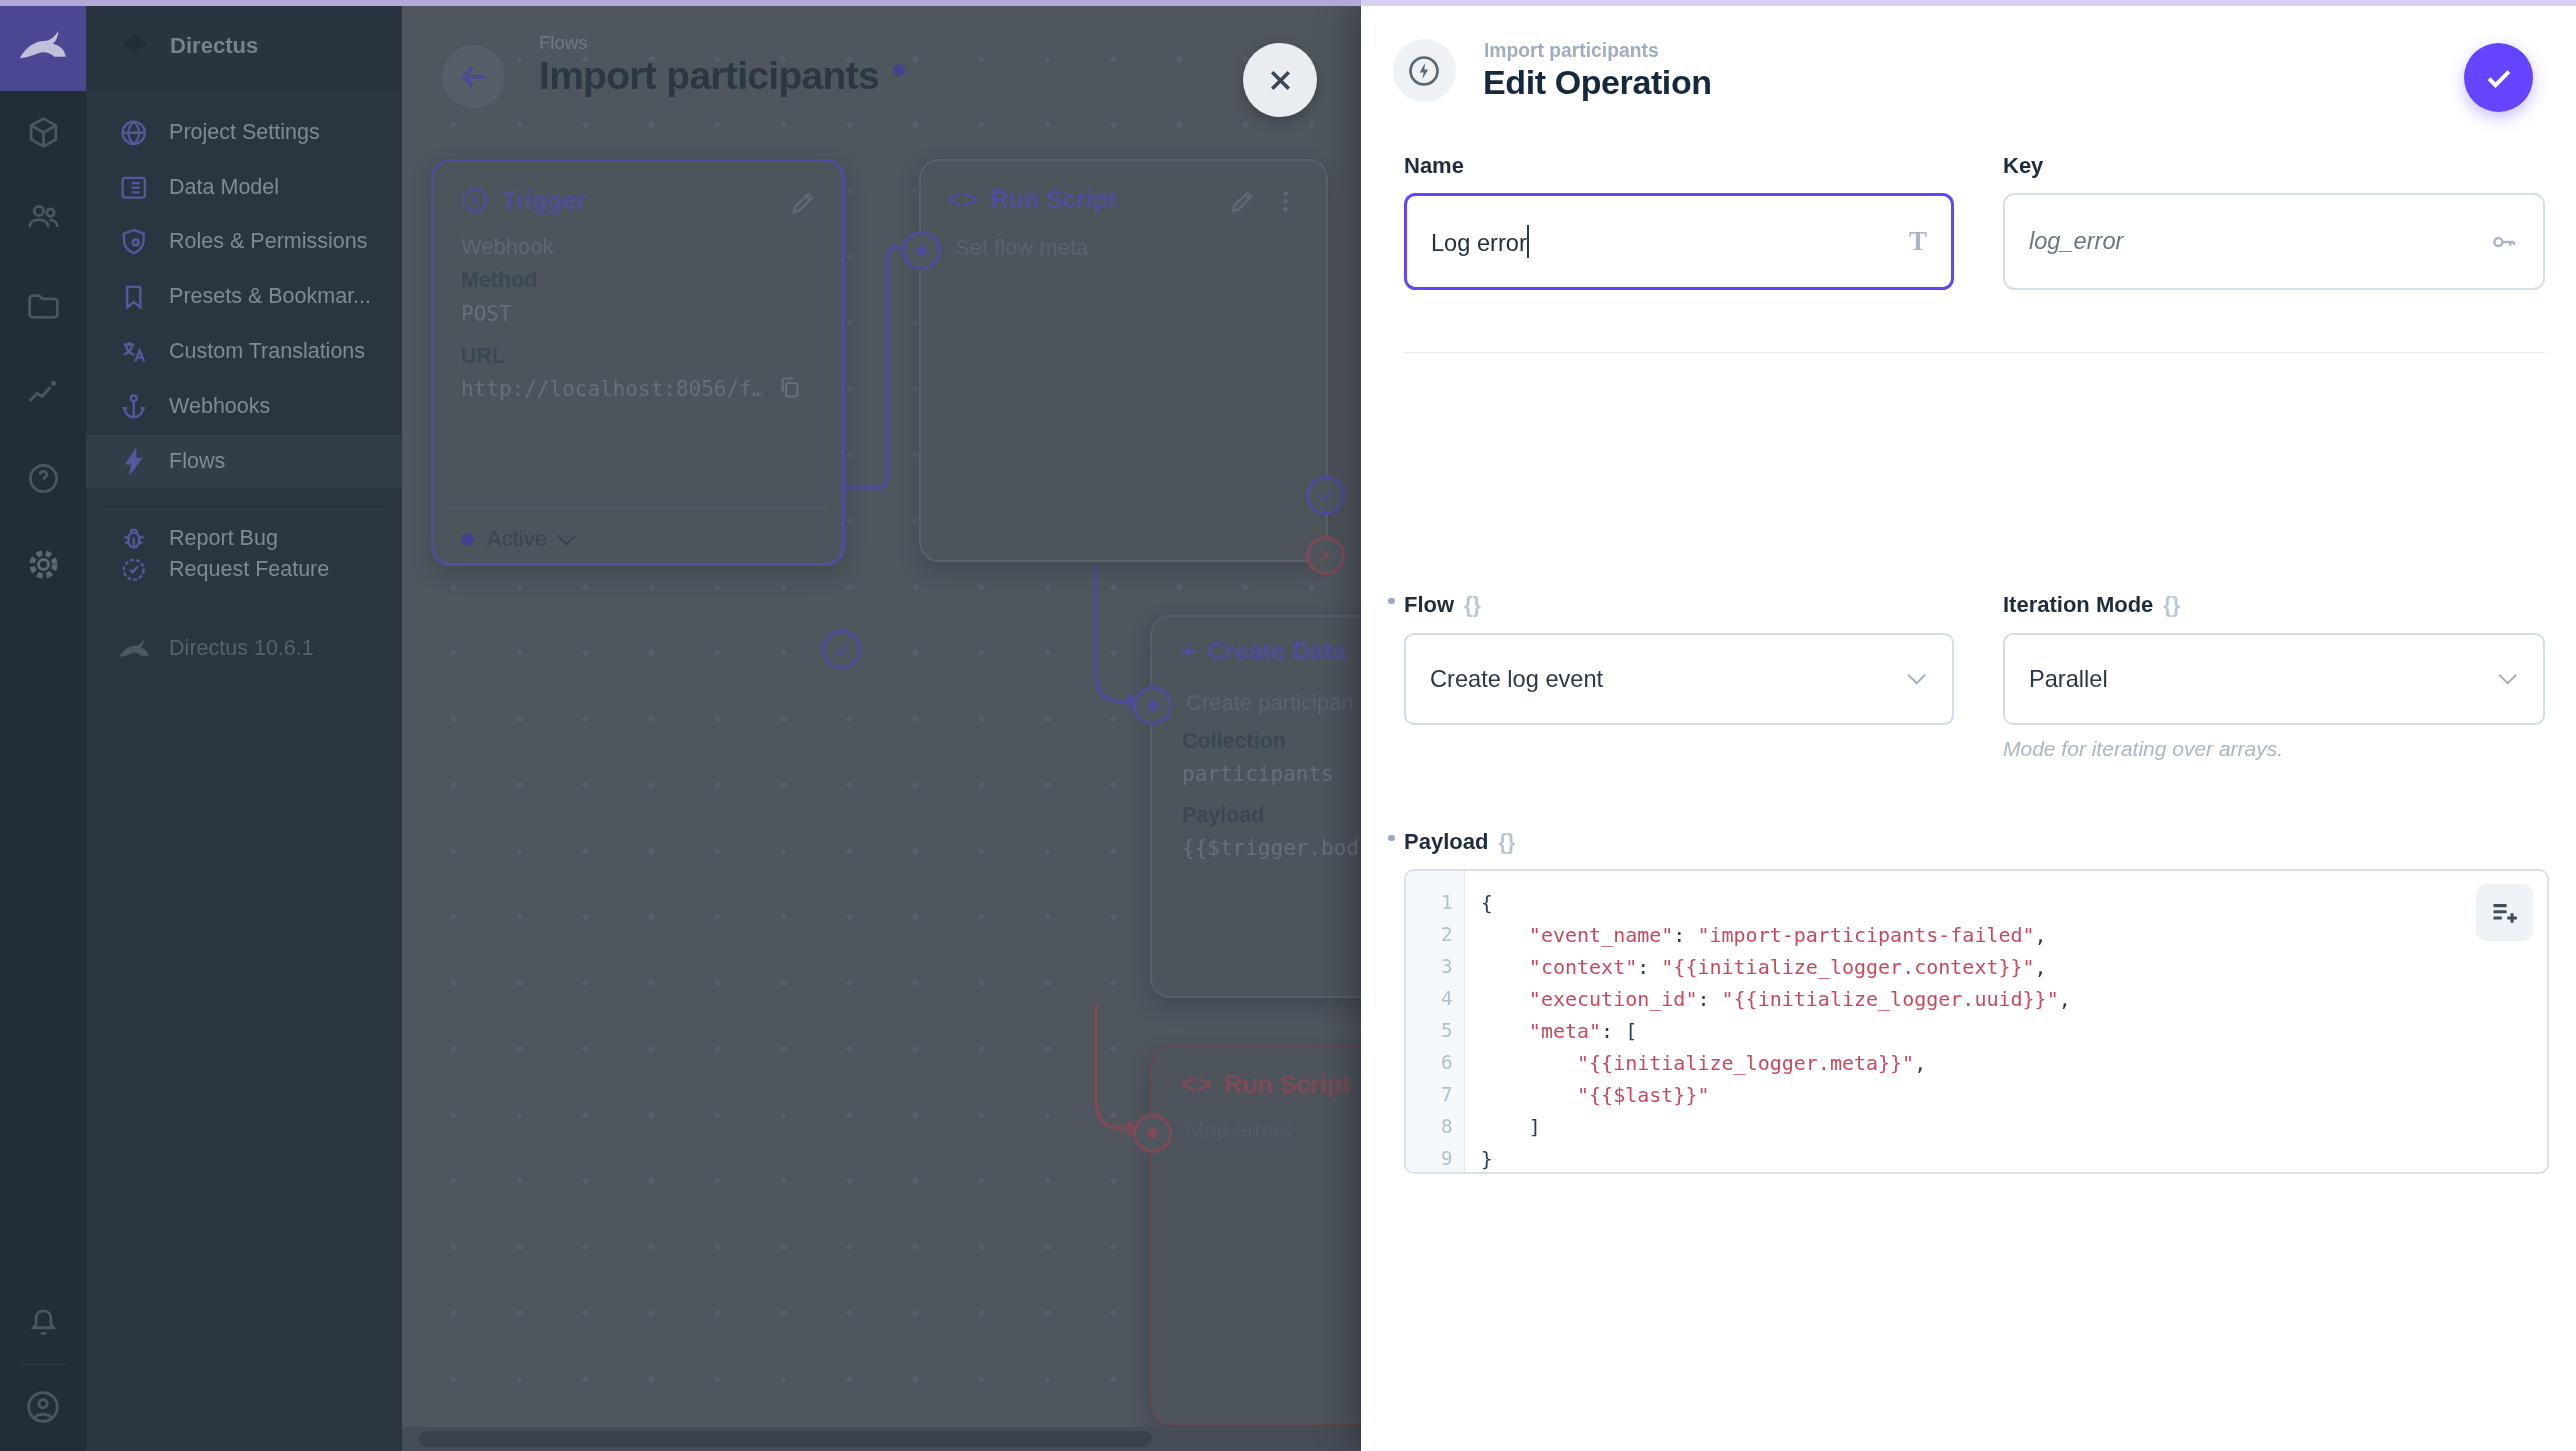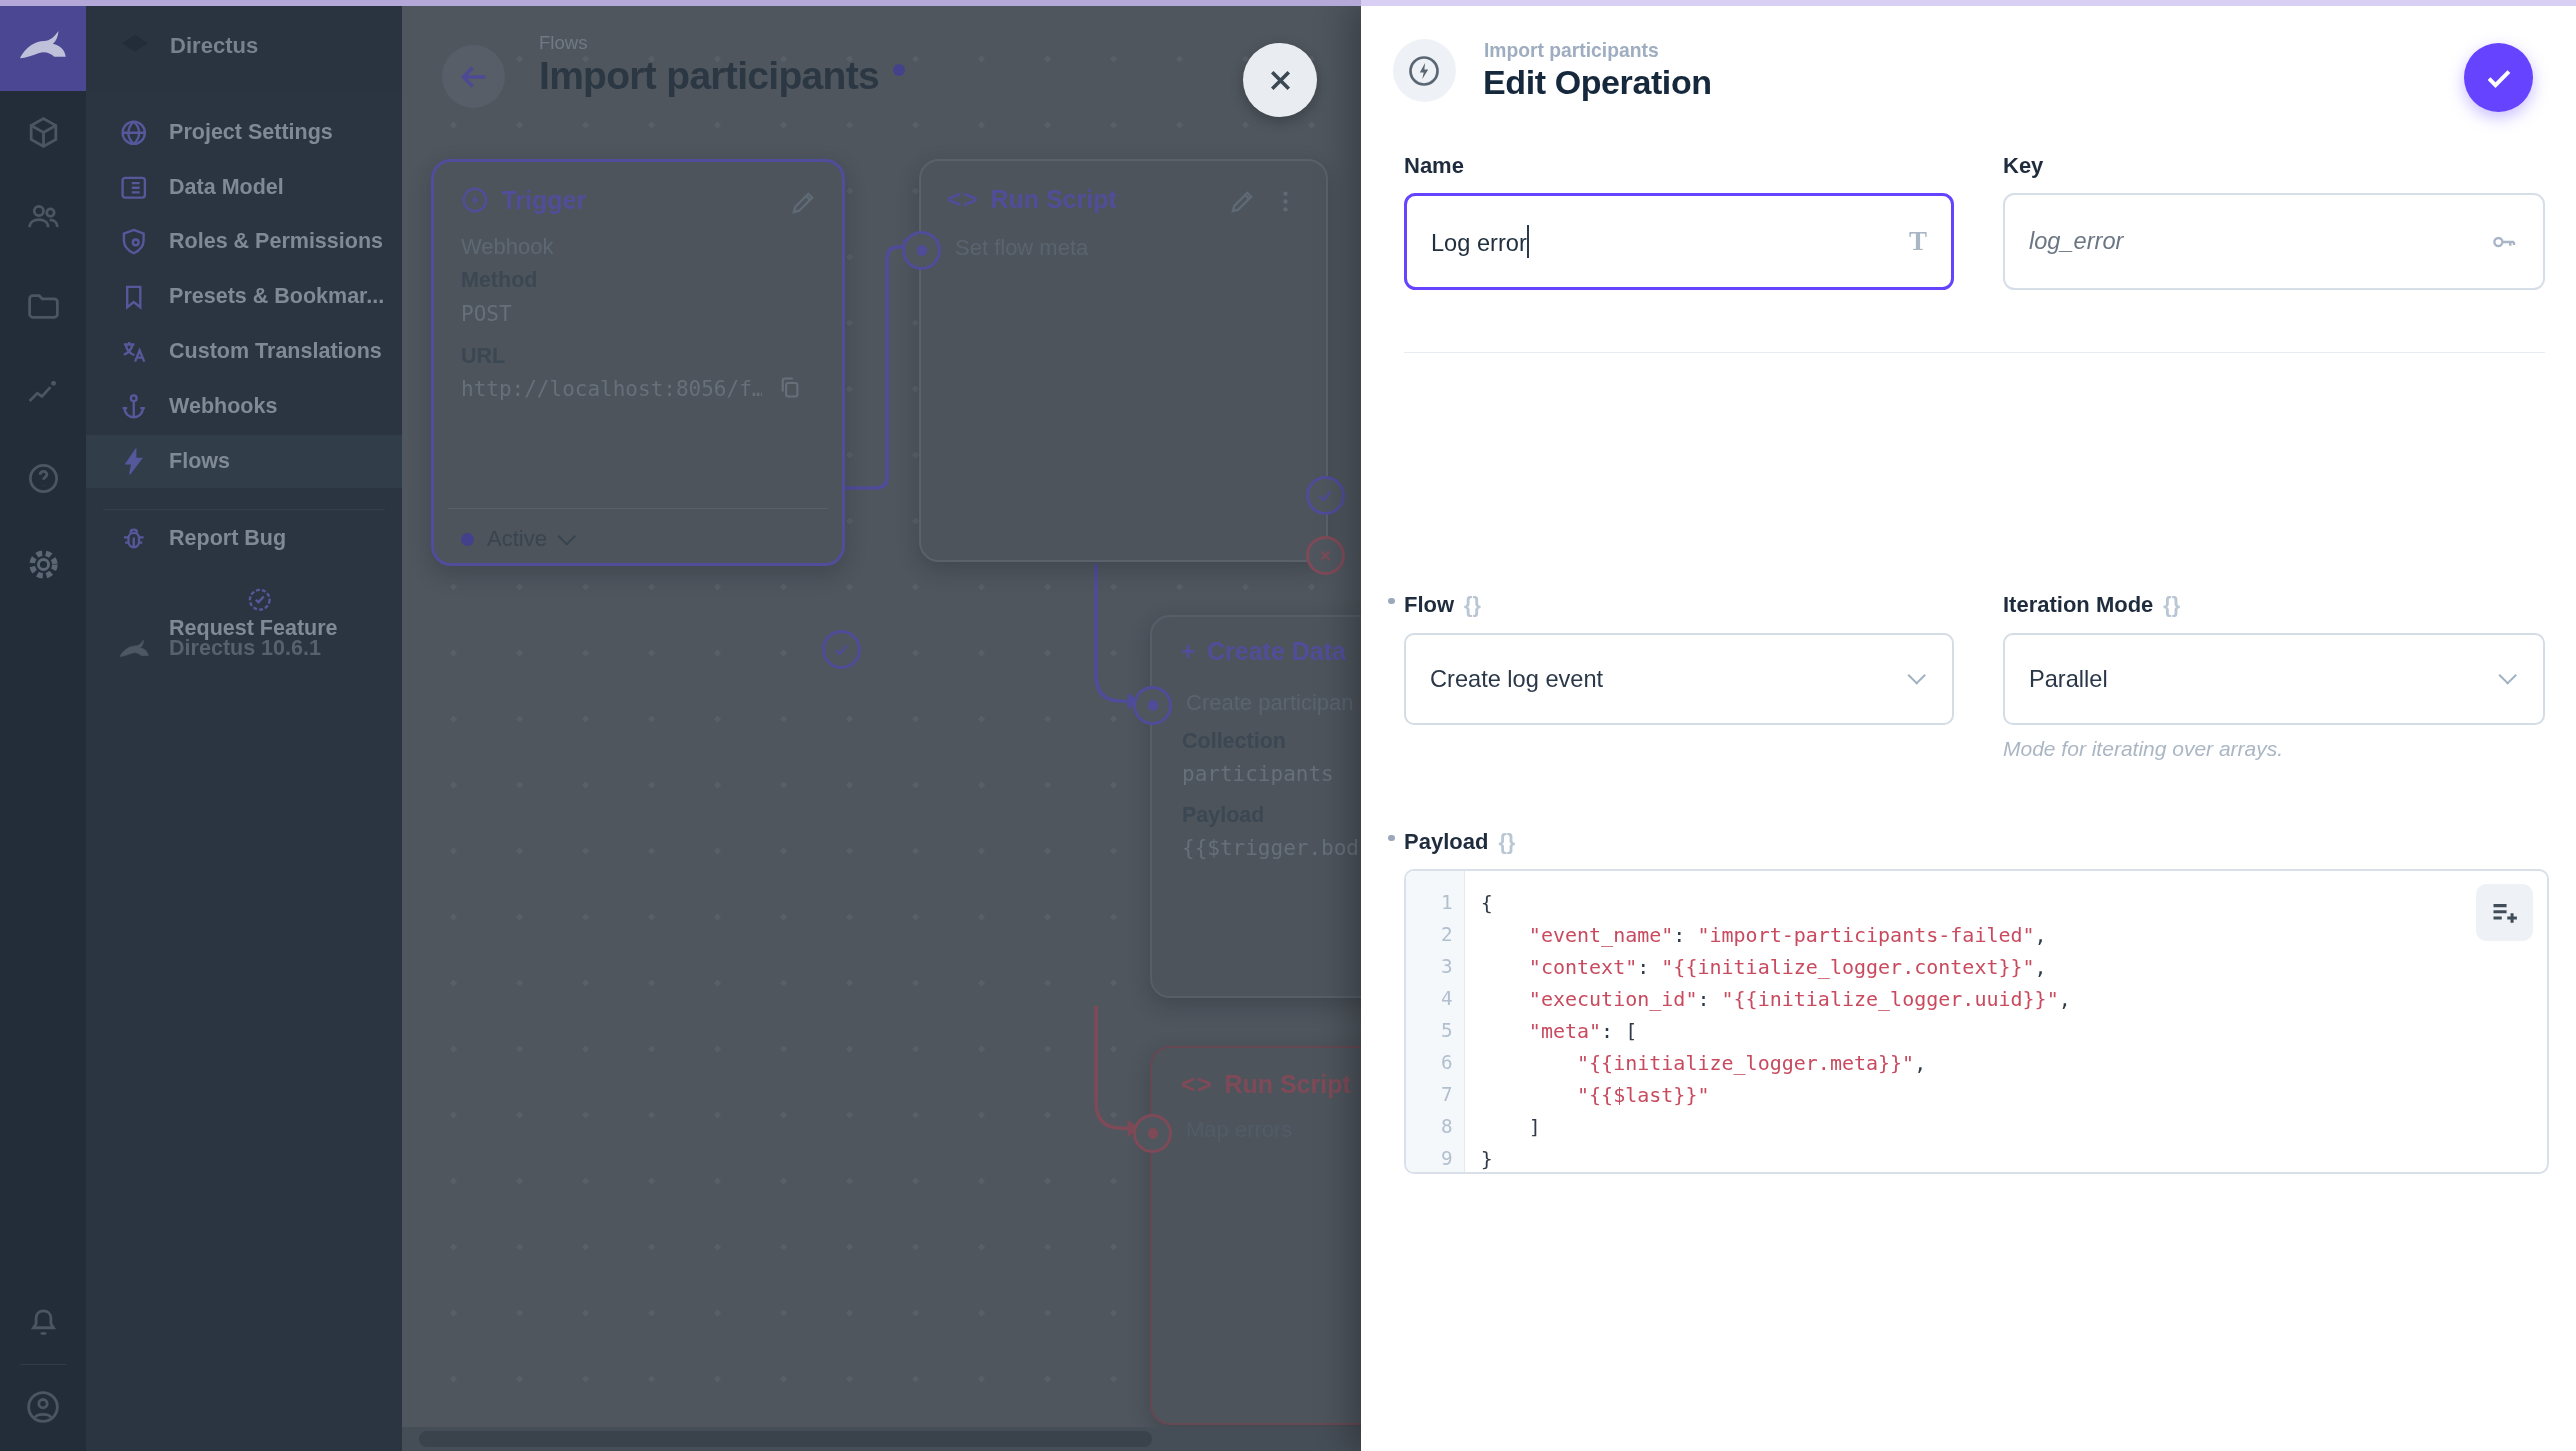--- a/index.html
+++ b/index.html
@@ -14,21 +14,21 @@
   .modbar{left:0;top:0;width:86px;height:1451px;background:#222d39;z-index:30;}
   .logo{left:0;top:0;width:86px;height:91px;background:#4b4793;display:flex;align-items:center;justify-content:center;}
   .modicon{width:86px;height:69px;display:flex;align-items:center;justify-content:center;color:#4b5663;}
   .modicon svg{stroke:#4b5663;}
   .modicon.active svg{stroke:#5c6775;}
   .mod-divider{left:20px;width:46px;height:1.4px;background:#313c49;}
   
   .sidenav{left:86px;top:0;width:316px;height:1451px;background:#2b3541;z-index:29;}
   .sidehead{left:0;top:0;width:316px;height:91px;display:flex;align-items:center;background:#293440;}
   .sidehead .txt{font-size:22px;color:#78828e;font-weight:bold;margin-left:18.6px;}
-  .navitem{left:0;width:316px;height:53px;display:flex;align-items:center;font-weight:bold;}
+  .navitem{left:0;width:316px;height:53px;display:flex;align-items:center;}
   .navitem .ic{width:33px;height:33px;margin-left:31.5px;flex:none;display:flex;align-items:center;justify-content:center;}
   .navitem .ic svg{stroke:#55589b;}
   .navitem .lb{font-size:21.5px;color:#7f8a96;margin-left:18.6px;white-space:nowrap;}
   .navitem.active{background:#323d4a;}
   .nav-divider{left:17px;width:282px;height:1.4px;background:#333e4a;}
   .versionrow .ic svg{stroke:#4d5762;}
   .versionrow .lb{color:#57616c;text-align:right;}
   
   .canvas{left:402px;top:0;width:959px;height:1451px;background:#4f565e;overflow:hidden;z-index:10;
     background-image:radial-gradient(circle,rgba(150,160,170,0.13) 2.9px,transparent 2.9px);
@@ -222,21 +222,21 @@
     <div class="abs nav-divider" style="top:509px;"></div>
     <div class="abs navitem" style="top:512px;">
       <span class="ic">
           <svg width="31.5" height="31.5" viewBox="0 0 24 24" fill="none" stroke-width="1.8">
             <rect x="8" y="7.5" width="8" height="11" rx="4"></rect>
             <path d="M9.5 7.5 c0-1.5 1-2.5 2.5-2.5 s2.5 1 2.5 2.5 M8 11 H4.5 M8 15 H5.5 M16 11 h3.5 M16 15 h2.5 M12 18.5 V11"></path>
           </svg>
         </span>
       <span class="lb">Report Bug</span>
     </div>
-    <div class="abs navitem" style="top:583px;flex-direction:column;">
+    <div class="abs navitem" style="top:543px;">
       <span class="ic">
           <svg width="31.5" height="31.5" viewBox="0 0 24 24" fill="none" stroke-width="1.8">
             <circle cx="12" cy="12" r="7.5" stroke-dasharray="3 1.6"></circle>
             <path d="M9 12 l2 2 4-4.5"></path>
           </svg>
         </span>
       <span class="lb">Request Feature</span>
     </div>
     <div class="abs navitem versionrow" style="top:622px;">
       <span class="ic">

